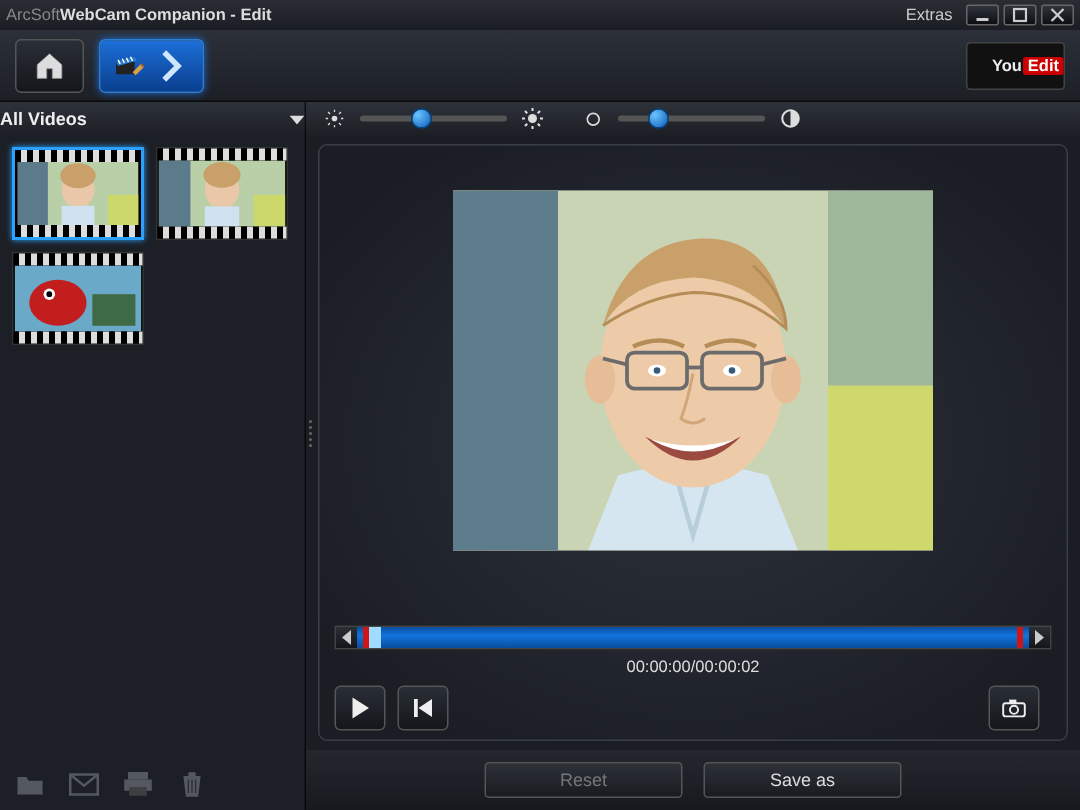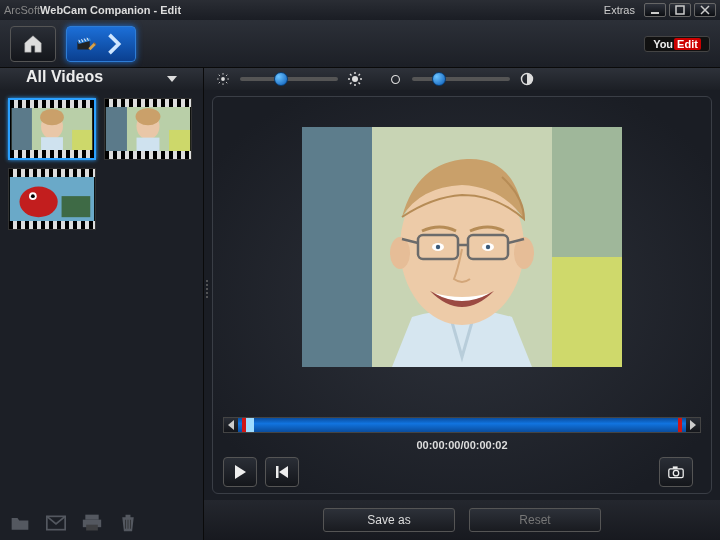--- a/index.html
+++ b/index.html
@@ -13,50 +13,50 @@
   .titlebar .extras { color:#ccc; font-size:11px; margin-right:6px; cursor:pointer; }
   .winbtn { width:22px; height:14px; border:1px solid #666; border-radius:2px; margin-left:3px; background:linear-gradient(#2f333c,#0c0e12); display:flex; align-items:center; justify-content:center; cursor:pointer; }
   .winbtn svg { width:10px; height:10px; }
 
   
   .toolbar { height:48px; background:linear-gradient(#2c3038,#1c1f26); border-bottom:1px solid #0a0a0a; display:flex; align-items:center; padding:0 10px; }
   .tbutton { width:46px; height:36px; border:1px solid #555; border-radius:4px; background:linear-gradient(#2a2e36,#14161b); display:flex; align-items:center; justify-content:center; margin-right:10px; cursor:pointer; }
   .tbutton.active { width:70px; border-color:#2e7dd6; background:linear-gradient(#1c6fd8,#0a3f8f); box-shadow:0 0 6px #1c6fd8; }
   .tbutton svg { width:22px; height:22px; }
   .toolbar .spacer { flex:1; }
-  .youtube { width:66px; height:16px; border:1px solid #444; border-radius:3px; background:#111; display:flex; align-items:center; justify-content:center; cursor:pointer; }
+  .youtube { width:66px; height:32px; border:1px solid #444; border-radius:3px; background:#111; display:flex; align-items:center; justify-content:flex-end; cursor:pointer; }
   .youtube .yt { display:flex; align-items:center; }
   .youtube .you { color:#eee; font-weight:bold; font-size:11px; }
   .youtube .tube { background:#cc0000; color:#fff; font-weight:bold; font-size:11px; padding:0 3px; border-radius:2px; margin-left:1px; }
 
   
   .main { display:flex; height:472px; }
   .sidebar { width:204px; background:#1c1f26; border-right:1px solid #0a0a0a; display:flex; flex-direction:column; }
-  .filterbar { height:22px; background:linear-gradient(#2e323a,#1c1f25); display:flex; align-items:flex-start; padding:0 26px; color:#eee; font-size:16px; font-weight:bold; cursor:pointer; }
+  .filterbar { height:22px; background:linear-gradient(#2e323a,#1c1f25); display:flex; align-items:center; padding:0 0; color:#eee; font-size:12px; font-weight:bold; cursor:pointer; }
   .filterbar .caret { margin-left:auto; }
   .thumbs { flex:1; padding:8px; display:flex; flex-wrap:wrap; gap:8px; align-content:flex-start; }
   .thumb { width:88px; height:62px; position:relative; cursor:pointer; background:#000; border:1px solid #333; }
   .thumb.selected { border:2px solid #2aa0ff; box-shadow:0 0 4px #2aa0ff; }
   .thumb .sprocket { position:absolute; left:0; right:0; height:8px; background:
     repeating-linear-gradient(90deg,#000 0 4px,#ddd 4px 8px); }
   .thumb .sprocket.top { top:0; }
   .thumb .sprocket.bot { bottom:0; }
   .thumb .frame { position:absolute; top:8px; bottom:8px; left:0; right:0; }
 
   .sidebtns { height:34px; display:flex; align-items:center; gap:16px; padding:0 10px; }
   .sidebtns svg { width:20px; height:18px; cursor:pointer; opacity:.6; }
 
   
   .content { flex:1; display:flex; flex-direction:column; }
   .adjustbar { height:22px; display:flex; align-items:center; gap:10px; padding:0 12px; background:linear-gradient(#2e323a,#1c1f25); }
   .adj-icon { width:14px; height:14px; display:flex; align-items:center; justify-content:center; }
   .slider { position:relative; width:98px; height:4px; background:#555; border-radius:2px; cursor:pointer; }
   .slider .knob { position:absolute; top:50%; width:14px; height:14px; border-radius:50%; background:radial-gradient(circle at 30% 30%, #6cc4ff, #0a5bb8); border:1px solid #083e74; transform:translate(-50%,-50%); }
 
-  .stage { flex:1; margin:6px 8px; border:1px solid #3a3e46; border-radius:6px; background:radial-gradient(ellipse at center,#2e323b 0%,#1a1d24 85%); display:flex; flex-direction:column; align-items:center; justify-content:flex-start; padding:10px 10px 6px;font-weight:bold; }
+  .stage { flex:1; margin:6px 8px; border:1px solid #3a3e46; border-radius:6px; background:radial-gradient(ellipse at center,#2e323b 0%,#1a1d24 85%); display:flex; flex-direction:column; align-items:center; justify-content:flex-start; padding:10px 10px 6px; }
   .preview { width:320px; height:240px; margin-top:20px; background:linear-gradient(#d8dcc8,#cfd3c0); position:relative; overflow:hidden; }
 
   .timeline-wrap { width:100%; margin-top:auto; }
   .timeline { position:relative; height:16px; background:#0b0d11; border:1px solid #444; display:flex; align-items:stretch; }
   .tl-btn { width:14px; background:linear-gradient(#2a2e36,#14161b); display:flex; align-items:center; justify-content:center; cursor:pointer; }
   .tl-track { flex:1; position:relative; background:linear-gradient(#0a4d9e,#1174df 40%,#0a4d9e); }
   .tl-marker { position:absolute; top:0; bottom:0; width:4px; background:#d01515; }
   .tl-marker.start { left:4px; }
   .tl-marker.end { right:4px; }
   .tl-head { position:absolute; top:0; bottom:0; width:8px; background:#9fdcff; left:8px; }
@@ -314,22 +314,22 @@
                 <rect x="1" y="4" width="18" height="11" rx="2" fill="none" stroke="#eee" stroke-width="1.6"></rect>
                 <rect x="6" y="1" width="6" height="3" fill="#eee"></rect>
                 <circle cx="10" cy="9.5" r="3.4" fill="none" stroke="#eee" stroke-width="1.6"></circle>
               </svg>
           </div>
         </div>
       </div>
     </div>
 
     <div class="bottombar">
+      <div class="actionbtn disabled">Reset</div>
       <div class="actionbtn">Save as</div>
-      <div class="actionbtn disabled">Reset</div>
     </div>
   </div>
 </div>
 
 <div class="divider-grip">
   <span></span>
     <span></span>
     <span></span>
     <span></span>
     <span></span>

